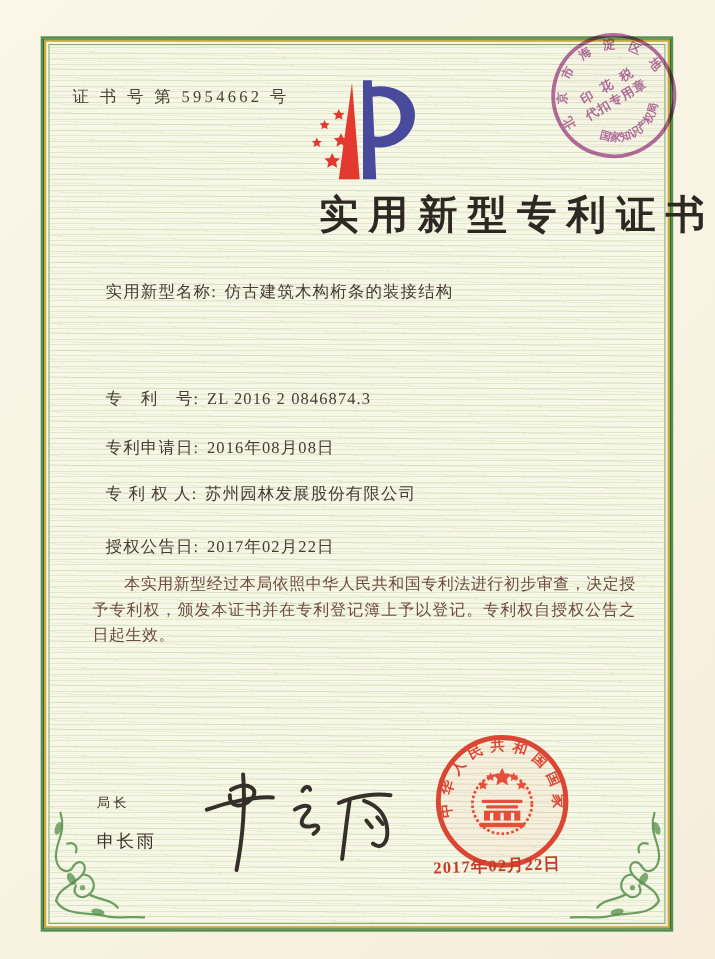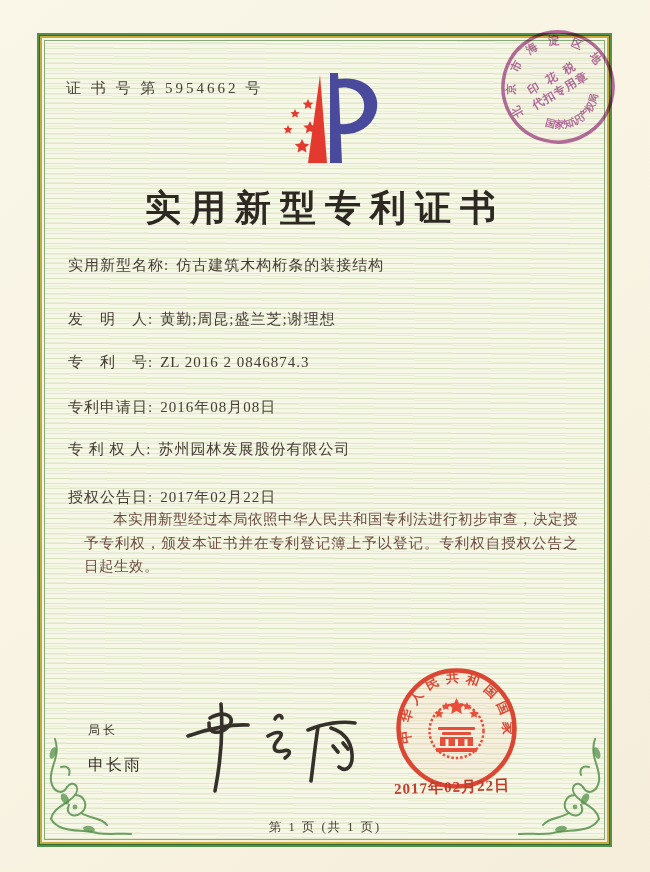--- a/index.html
+++ b/index.html
@@ -22,28 +22,28 @@
     background-color:#f6f7e6;
     background-image:
       repeating-linear-gradient(0deg, rgba(150,180,105,0.22) 0 1px, transparent 1px 5px),
       repeating-linear-gradient(1.5deg, rgba(150,180,105,0.12) 0 1px, transparent 1px 8px);
   }
 
   .abs { position:absolute; }
 
   .cert-no { left:66px; top:79px; font-size:15px; letter-spacing:3px; color:#4a4138; }
 
-  .title { left:0; top:184px; width:650px; text-align:center;
+  .title { left:0; top:171px; width:650px; text-align:right;
            font-size:36px; font-weight:700; letter-spacing:9px; color:#2e2822; }
 
-  .field { left:68px; width:500px; font-size:15px; color:#453c34; letter-spacing:1px; white-space:nowrap; }
+  .field { left:96px; width:500px; font-size:15px; color:#453c34; letter-spacing:1px; white-space:nowrap; }
   .field .lbl { margin-right:7px; }
   .f1{top:256px} .f2{top:310px} .f3{top:353px} .f4{top:398px} .f5{top:440px} .f6{top:488px}
 
-  .paras { left:84px; top:508px; width:494px; color:#6d4b40; }
+  .paras { left:84px; top:520px; width:494px; color:#6d4b40; }
   .paras p { font-size:14.5px; line-height:23.5px; text-indent:2em;
              letter-spacing:0.5px; text-align:justify; }
 
   .signer-title { left:88px; top:722px; font-size:12px; letter-spacing:3px; color:#3b332b; }
   .signer-name  { left:88px; top:755px; font-size:16px; letter-spacing:2px; color:#3b332b; }
 
   .signature { left:182px; top:694px; width:178px; height:102px; }
 
   .seal { left:393px; top:665px; width:127px; height:127px; opacity:0.93; }
   .seal-date { left:370px; top:778px; width:164px; text-align:center;
@@ -119,23 +119,20 @@
       <path d="M46,52 l2,4.2 4.6,0.5 -3.4,3.1 1,4.5 -4.2,-2.4 -4.1,2.4 0.9,-4.5 -3.4,-3.1 4.6,-0.5 Z"></path>
       <path d="M24,56 l1.4,2.9 3.2,0.4 -2.4,2.2 0.7,3.1 -2.9,-1.6 -2.8,1.6 0.6,-3.1 -2.3,-2.2 3.2,-0.4 Z"></path>
       <path d="M38,70 l2.2,4.6 5,0.6 -3.7,3.4 1.1,4.9 -4.6,-2.6 -4.5,2.6 1,-4.9 -3.7,-3.4 5,-0.6 Z"></path>
     </g>
   </svg>
 
   <div class="abs title">实用新型专利证书</div>
 
   <div class="abs field f1">
     <span class="lbl">实用新型名称:</span><span>仿古建筑木构桁条的装接结构</span>
-  </div>
-  <div class="abs field f2">
-    <span class="lbl">发　明　人:</span><span>黄勤;周昆;盛兰芝;谢理想</span>
   </div>
   <div class="abs field f3">
     <span class="lbl">专　利　号:</span><span>ZL 2016 2 0846874.3</span>
   </div>
   <div class="abs field f4">
     <span class="lbl">专利申请日:</span><span>2016年08月08日</span>
   </div>
   <div class="abs field f5">
     <span class="lbl">专 利 权 人:</span><span>苏州园林发展股份有限公司</span>
   </div>
@@ -202,15 +199,14 @@
         <textPath href="#stampArcTop" startOffset="6" textLength="230">北京市海淀区地方税务局</textPath>
       </text>
       <text x="63" y="56" text-anchor="middle" font-size="11.5" font-weight="bold" letter-spacing="3" fill="#a94b96">印 花 税</text>
       <text x="63" y="71" text-anchor="middle" font-size="11.5" font-weight="bold" letter-spacing="1" fill="#a94b96">代扣专用章</text>
       <text font-size="10" font-weight="bold" fill="#a94b96">
         <textPath href="#stampArcBottom" startOffset="50%" text-anchor="middle">国家知识产权局</textPath>
       </text>
     </g>
   </svg>
 
-  <div class="abs footer">第 1 页 (共 1 页)</div>
 
 </div>
 
 </body></html>

